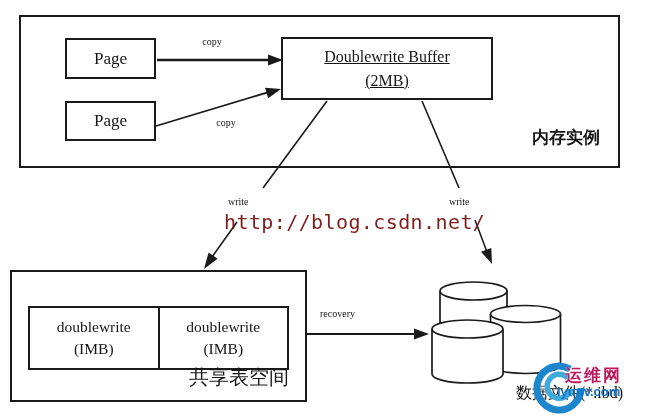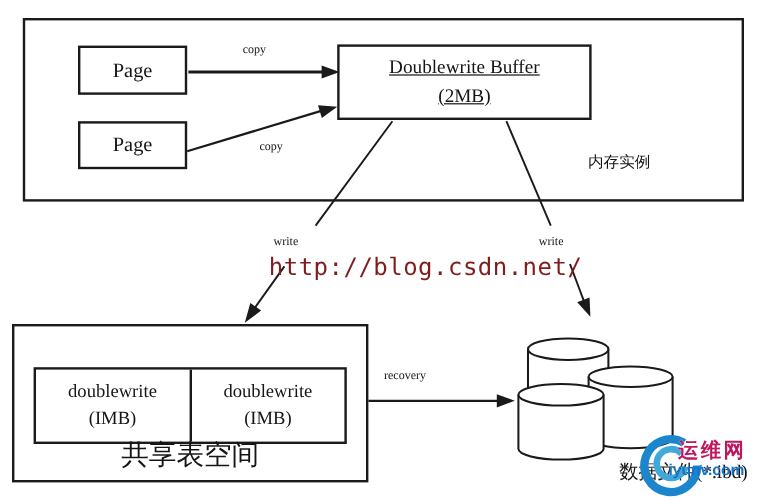--- a/index.html
+++ b/index.html
@@ -19,22 +19,22 @@
   #dw-wrap    { left:28px;  top:290px; width:261px; height:64px; display:flex;margin-top:16px; }
   .dw-cell    { flex:1; display:flex; flex-direction:column; align-items:center; justify-content:center; font-size:15.5px; line-height:1.45; }
   .dw-divider { border-right:2px solid #1a1a1a; }
 
   .lbl { position:absolute; z-index:3; font-size:10px; white-space:nowrap; }
   #copy1      { left:190px; top:36px;  width:44px; text-align:center; }
   #copy2      { left:202px; top:117px; width:48px; text-align:center; }
   #write-l    { left:228px; top:196px; }
   #write-r    { left:449px; top:196px; }
   #recovery   { left:320px; top:308px; }
-  #mem-lbl    { left:490px; top:126px; font-size:13px; }
-  #shared-lbl { left:28px;  top:364px; width:261px; text-align:center; font-size:23px; }
+  #mem-lbl    { left:532px; top:126px; font-size:17px;font-weight:bold; }
+  #shared-lbl { left:28px;  top:364px; width:261px; text-align:right; font-size:20px; }
   #datafiles  { left:516px; top:383px; font-size:16px; }
 
   #lines { position:absolute; left:0; top:0; z-index:2; pointer-events:none; }
 
   #csdn-wm {
     position:absolute; left:224px; top:210px; z-index:4;
     font-family:"DejaVu Sans Mono", monospace; font-size:20px;
     letter-spacing:0.4px; color:#7f1d1d;
   }
   #iyunv-wm { position:absolute; left:517px; top:358px; width:131px; height:60px; z-index:4; }

